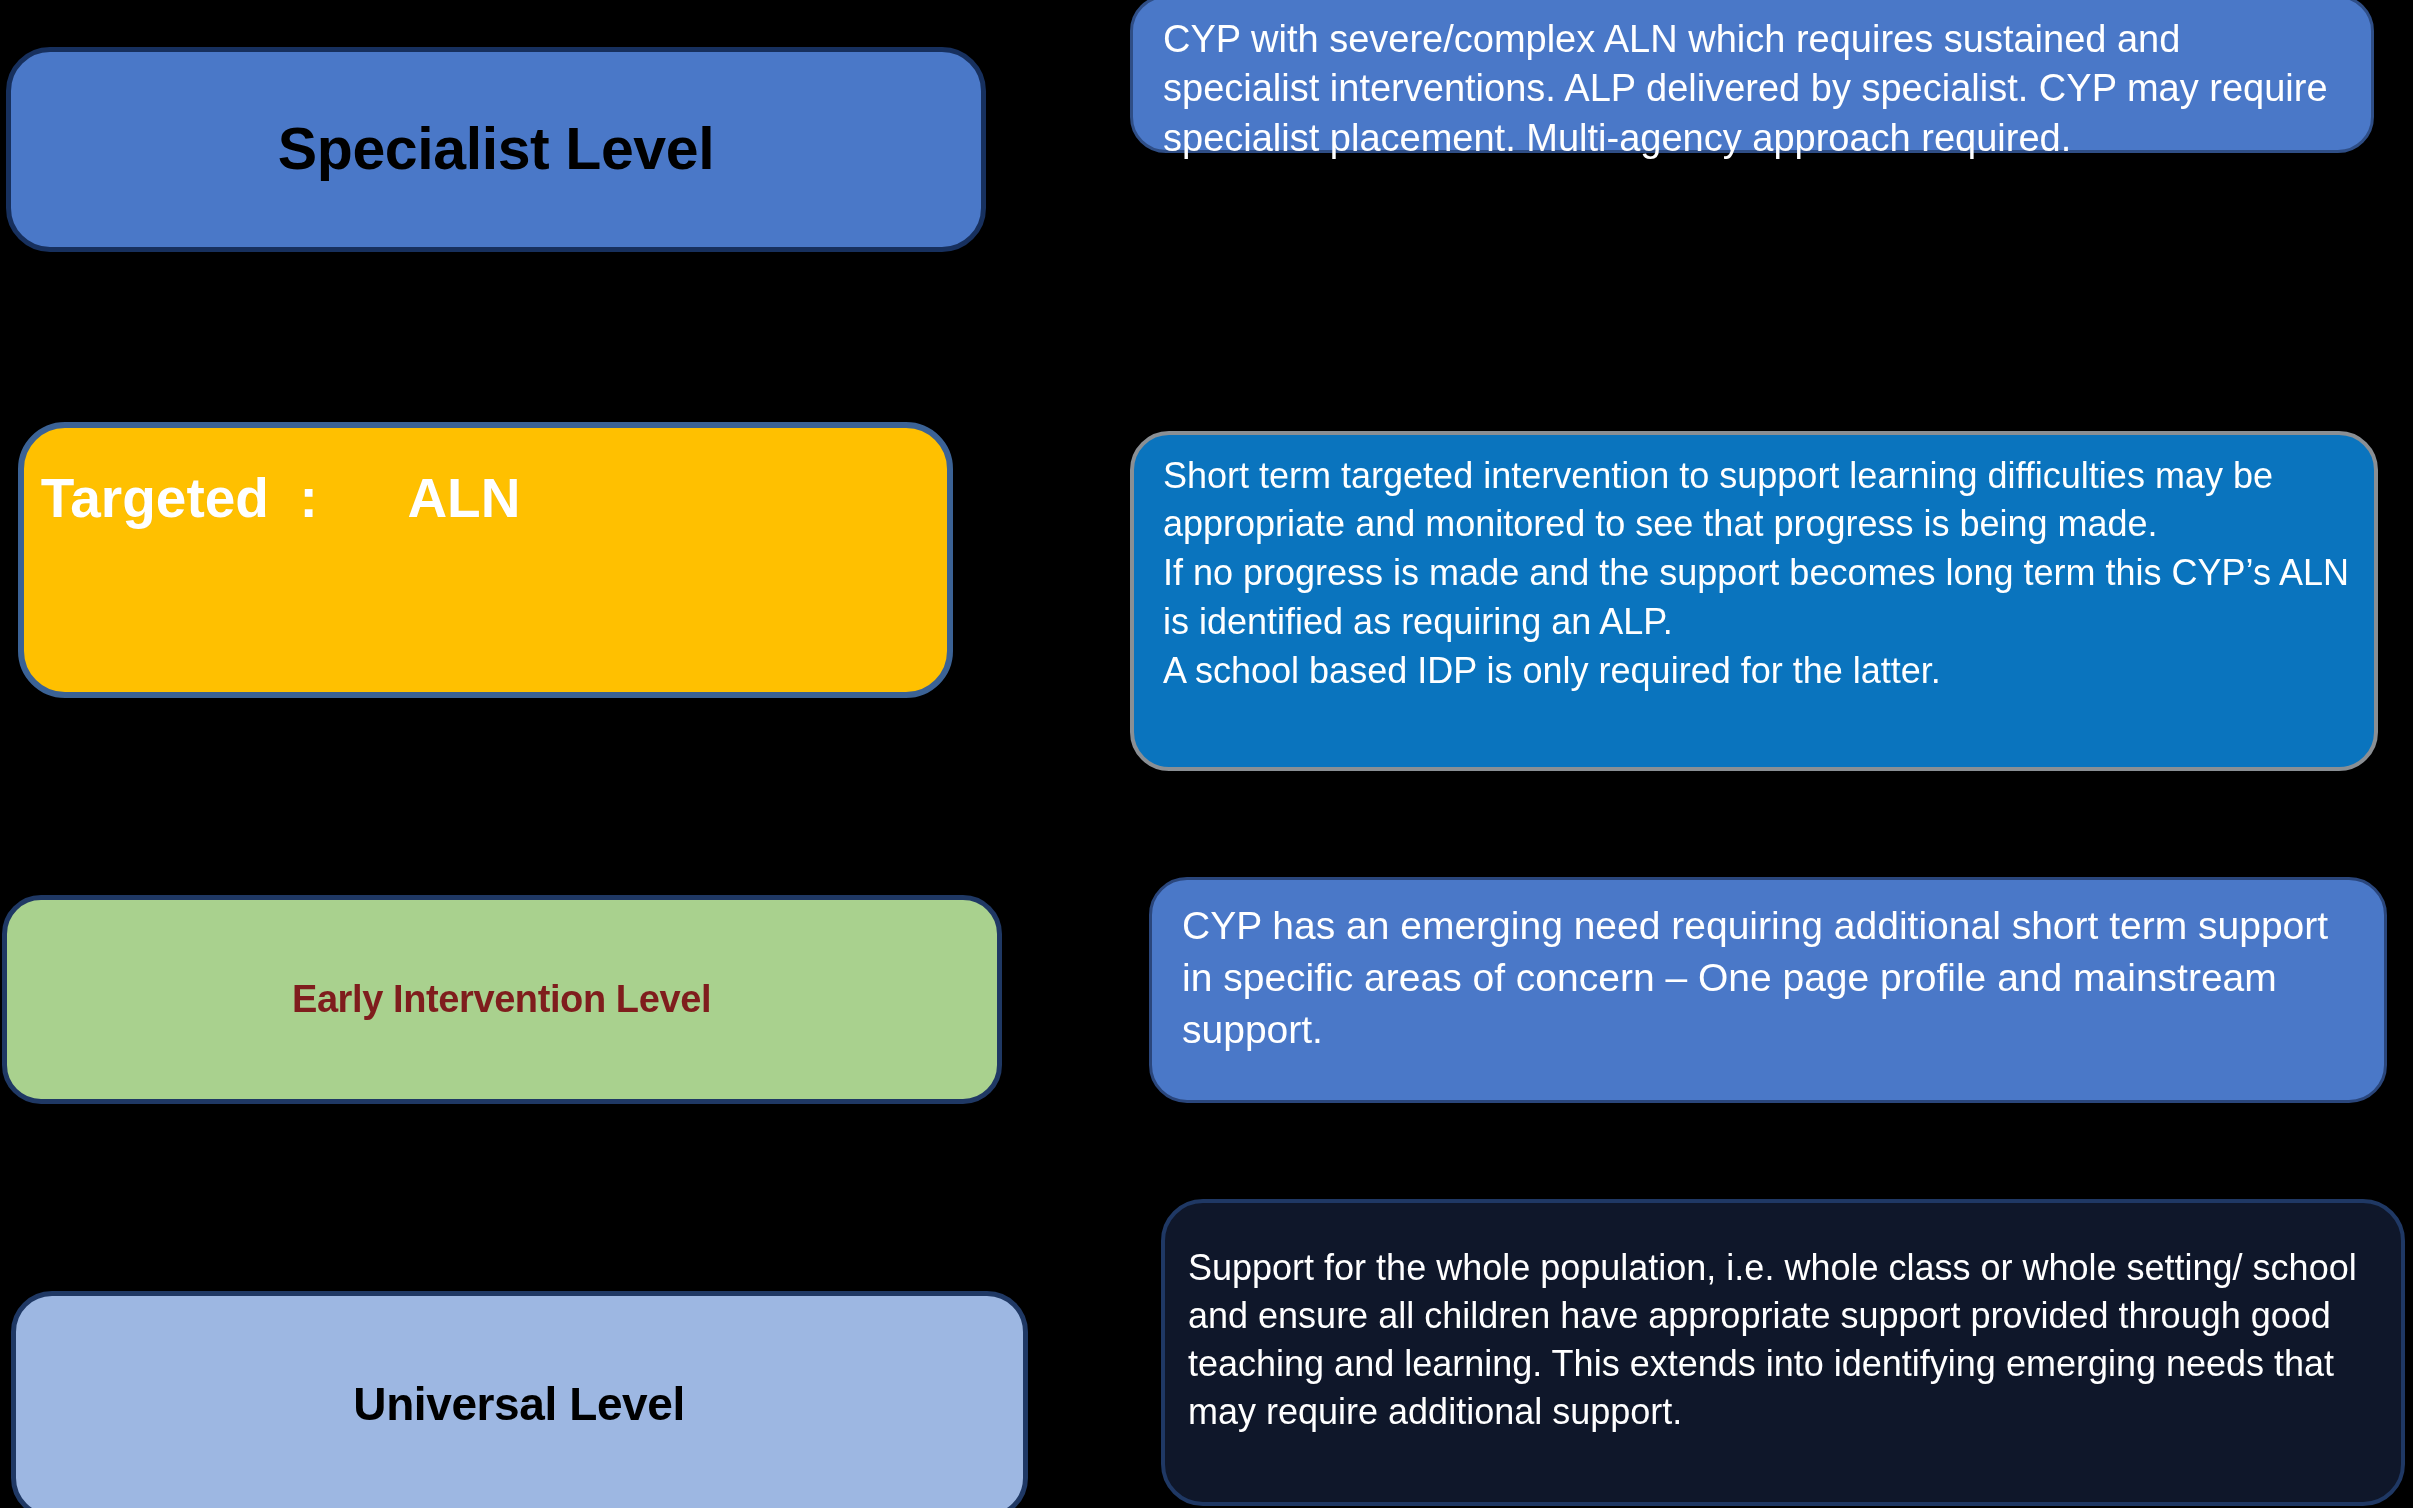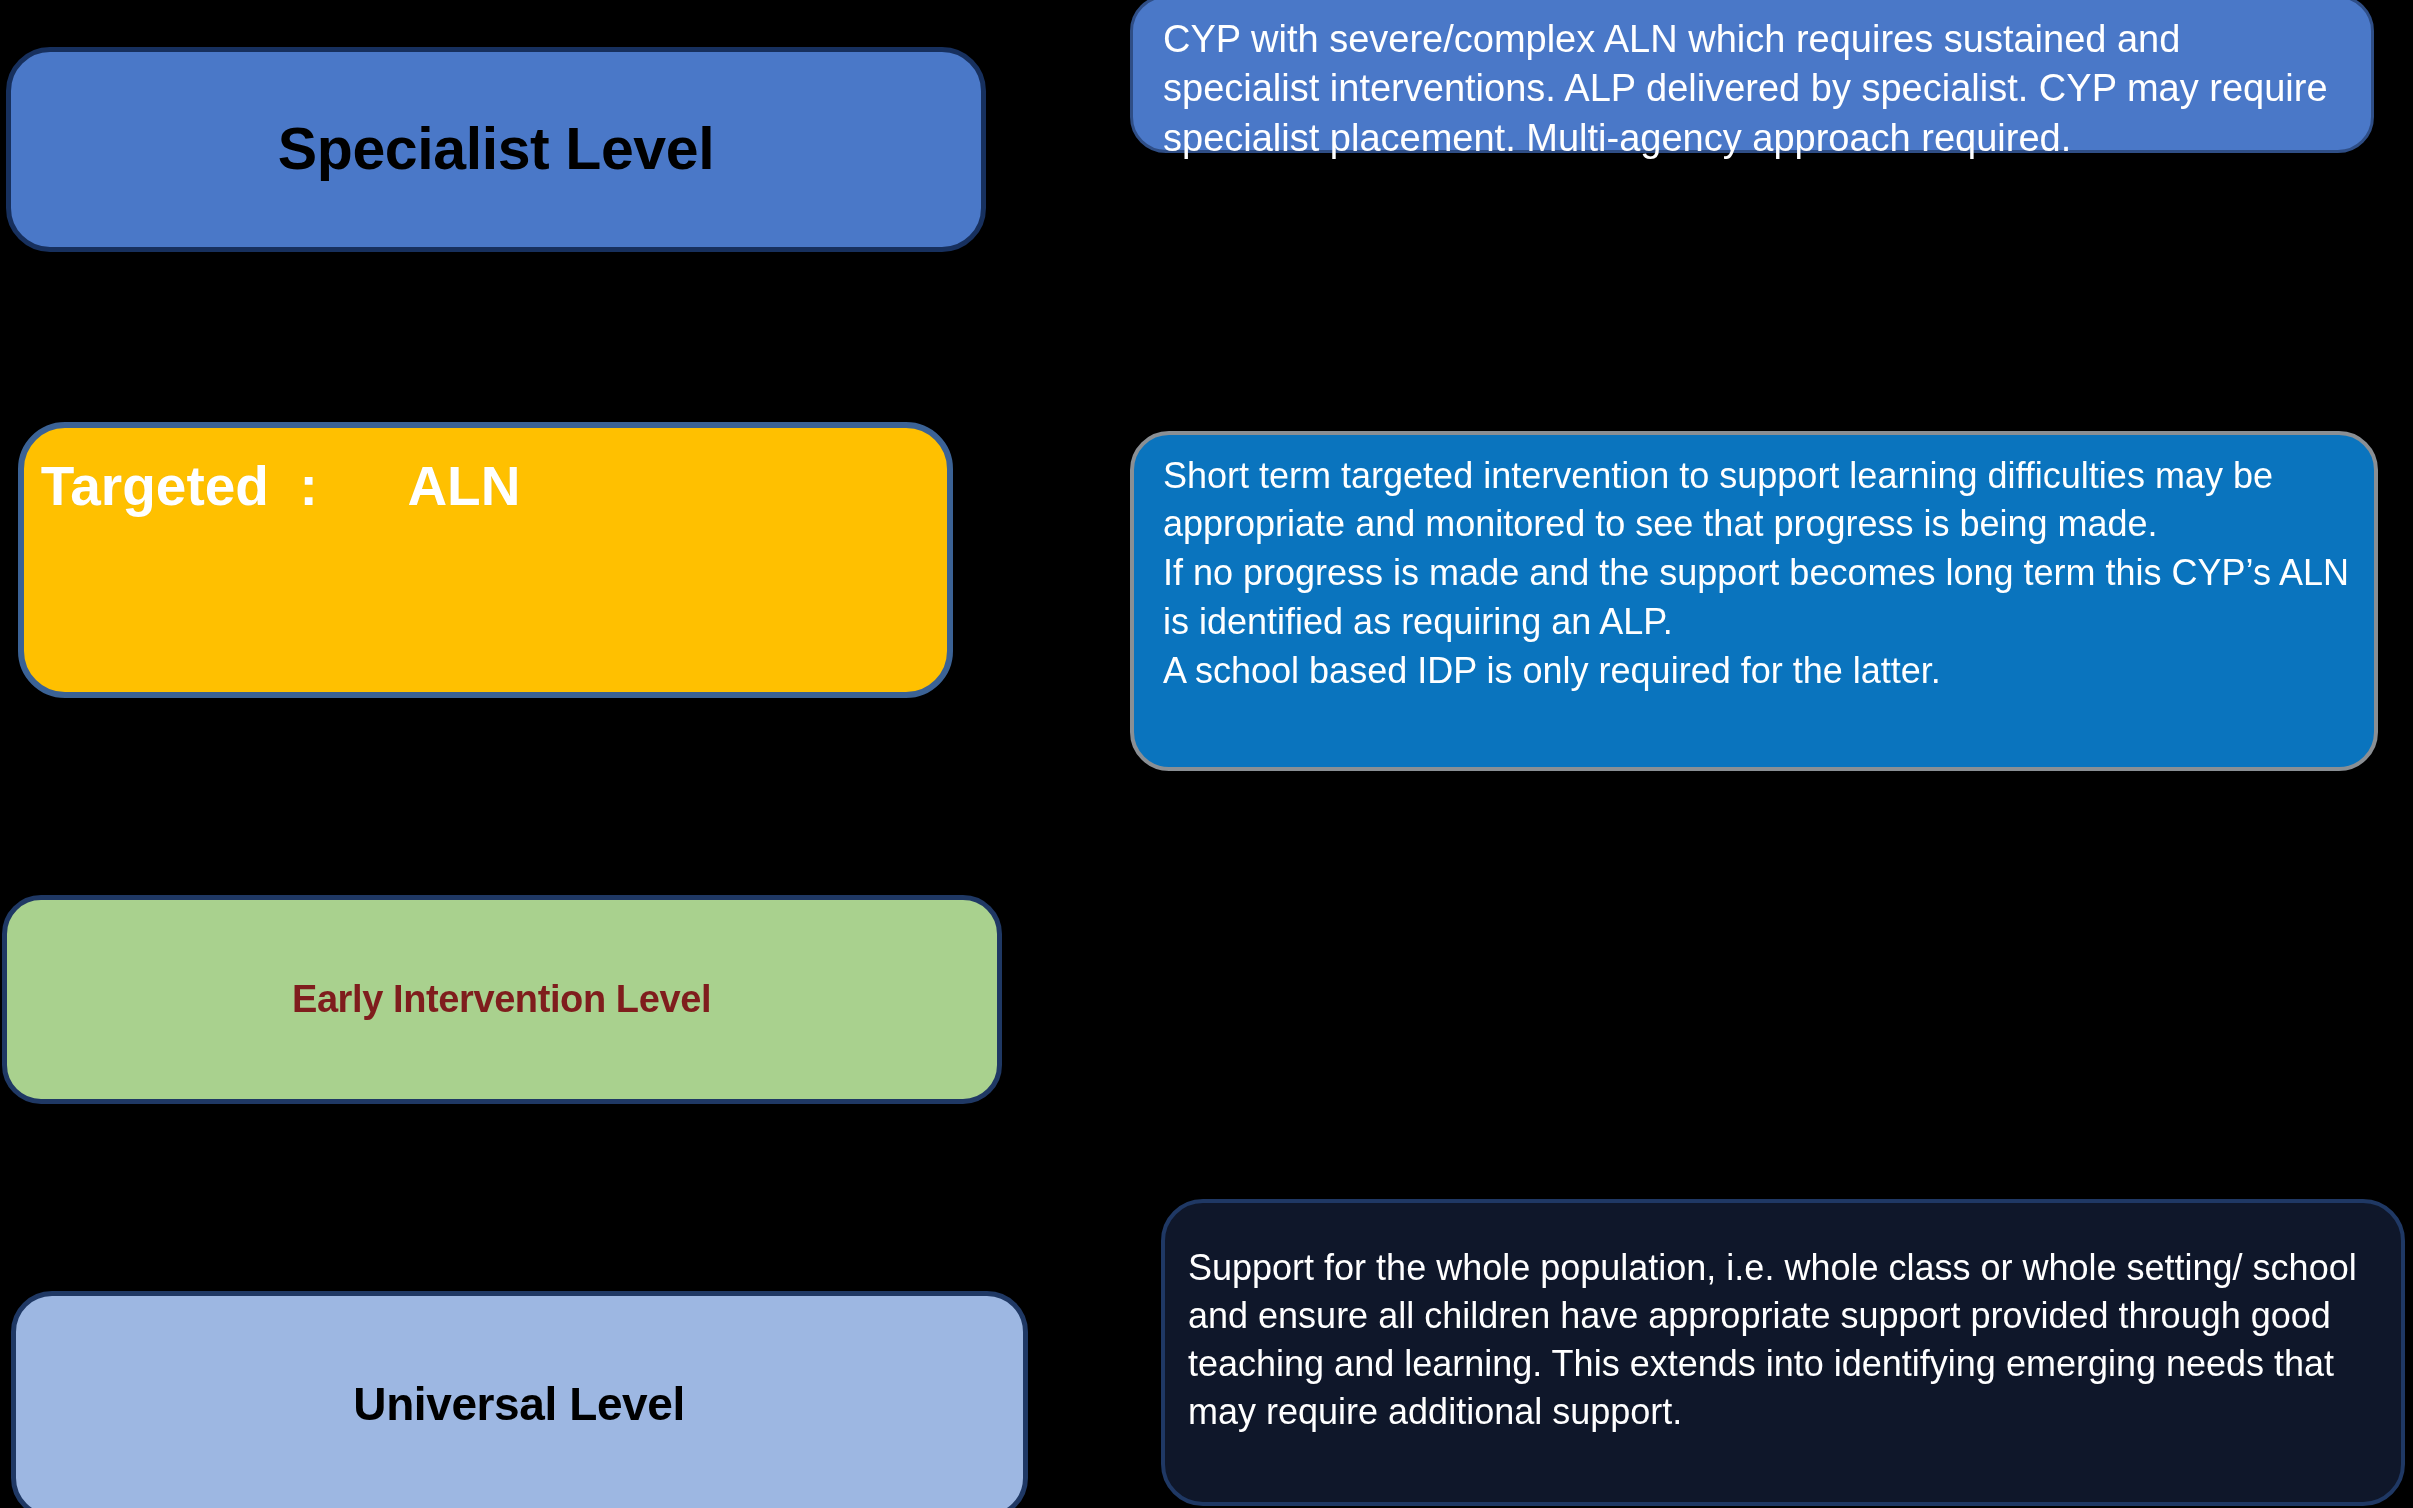--- a/index.html
+++ b/index.html
@@ -71,20 +71,21 @@
     position: relative;
   }
   .targeted-line {
     position: absolute;
     color: #FFFFFF;
     font-weight: bold;
     font-size: 55px;
     letter-spacing: 0px;
     white-space: pre;
     text-shadow: 0 0 0.8px rgba(0,0,0,0.12);
+    margin-top: 12px;
   }
   #targeted-line-1 { left: 16.7px; top: 26px; }
   #targeted-line-2 { left: 203px; top: 115px; }
 
   #level-early {
     left: 1.5px; top: 895px;
     width: 1000px; height: 209px;
     background: #A9D18E;
     border-color: #1F3864;
     border-radius: 39px;
@@ -197,20 +198,23 @@
   <div class="box desc-box" id="desc-targeted">
     <span class="desc-text">Short term targeted intervention to support learning difficulties may be appropriate and monitored to see that progress is being made.
 If no progress is made and the support becomes long term this CYP’s ALN is identified as requiring an  ALP.
 A school based IDP is only required for the latter.</span>
   </div>
 
   <div class="box level-box" id="level-early">
     <span class="level-label">Early Intervention Level</span>
   </div>
 
+  <div class="box desc-box" id="desc-early">
+    <span class="desc-text">CYP has an emerging need requiring additional short term support in specific areas of concern – One page profile and mainstream support.</span>
+  </div>
 
   <div class="box level-box" id="level-universal">
     <span class="level-label">Universal Level</span>
   </div>
 
   <div class="box desc-box" id="desc-universal">
     <span class="desc-text">Support for the whole population, i.e. whole class or whole setting/ school and ensure all children have appropriate support provided through good teaching and learning. This extends into identifying emerging needs that may require additional support.</span>
   </div>
 
 </div>

